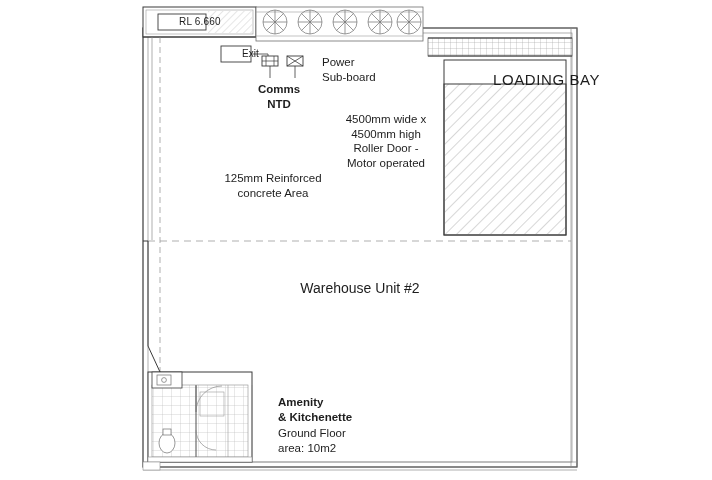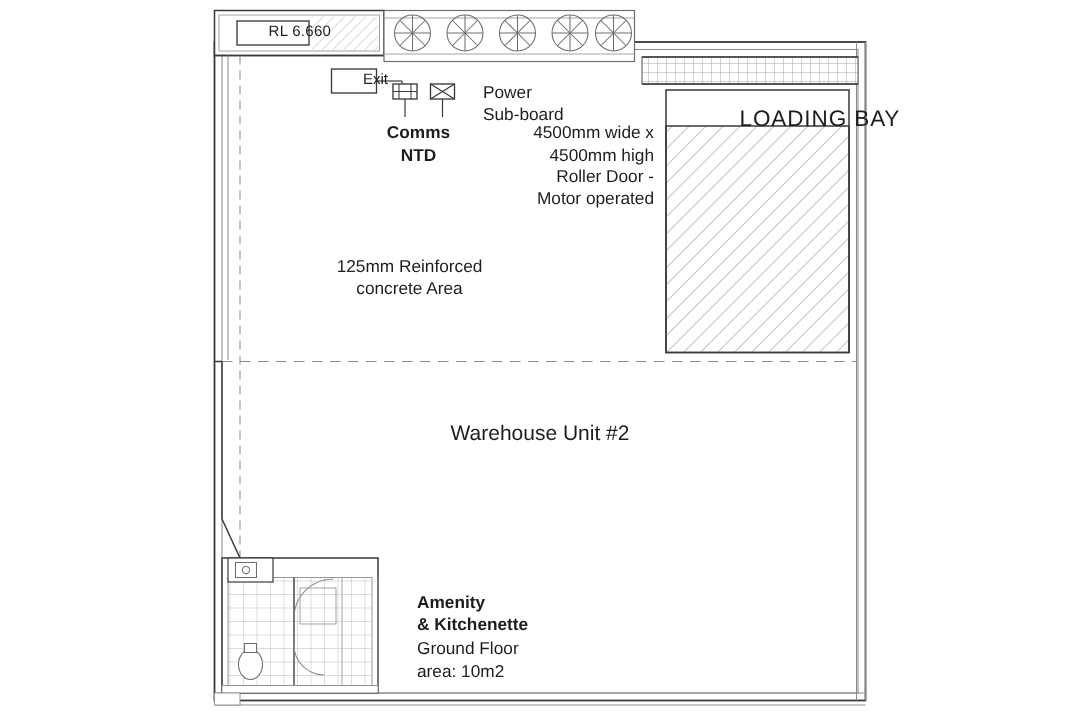--- a/index.html
+++ b/index.html
@@ -35,21 +35,21 @@
     line-height: 1.28;
   }
   .lbl-center { text-align: center; }
   .lbl-left { text-align: left; margin-left: 16px; }
 
   
   #label-rl            { left: 163px; top: 16px;  font-size: 10px; letter-spacing: .2px; }
   #label-exit          { left: 226px; top: 48px;  font-size: 10px; }
   #label-comms         { left: 249px; top: 82px;  font-size: 11.5px; text-align: center; width: 60px; font-weight: bold; }
   #label-powersub      { left: 306px; top: 55px;  font-size: 11.5px; text-align: left; }
-  #label-rollerdoor    { left: 336px; top: 82px;  font-size: 11.5px; text-align: right; width: 100px; }
+  #label-rollerdoor    { left: 336px; top: 112px;  font-size: 11.5px; text-align: center; width: 100px; }
   #label-slab          { left: 222px; top: 171px; font-size: 11.5px; text-align: center; width: 102px; }
   #label-loadingbay    { left: 457px; top: 70px;  font-size: 15px; letter-spacing: .6px; padding-left: 20px; }
   #label-warehouse     { left: 275px; top: 280px; font-size: 14px; text-align: center; width: 170px; }
   #label-warehouse-sub { left: 275px; top: 299px; font-size: 11.5px; text-align: center; width: 170px; }
   #label-amenity       { left: 262px; top: 395px; font-size: 11.5px; font-weight: bold; text-align: left; }
   #label-amenity-sub   { left: 262px; top: 426px; font-size: 11.5px; text-align: left; }
 
   .hatch-bay { fill: url(#diagHatch); }
 </style>
 </head>

